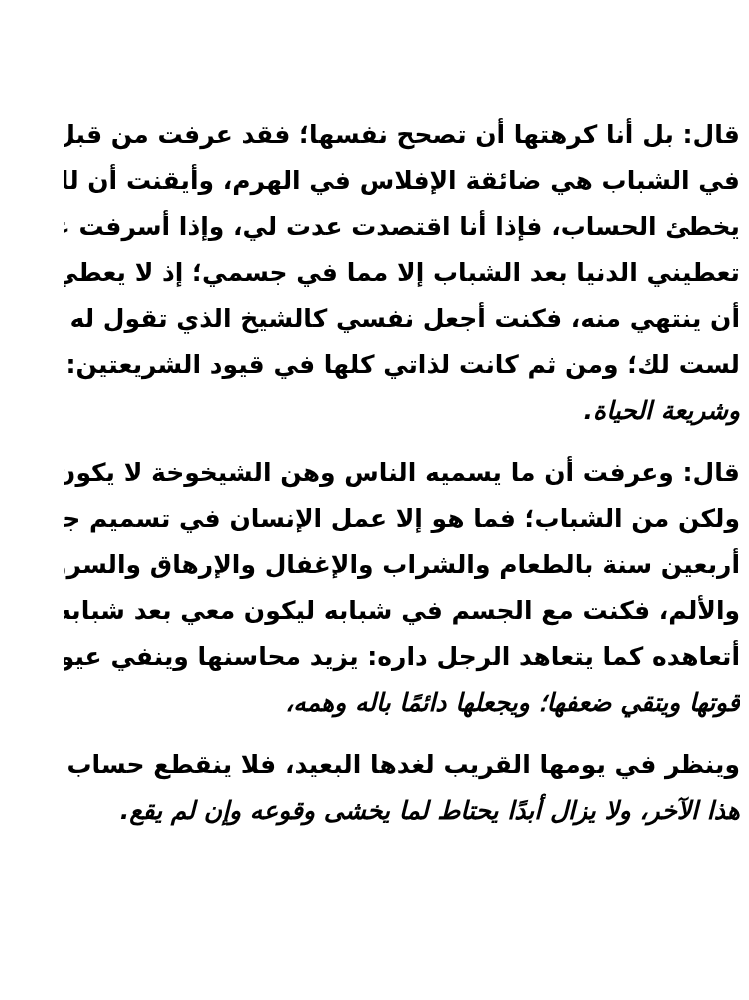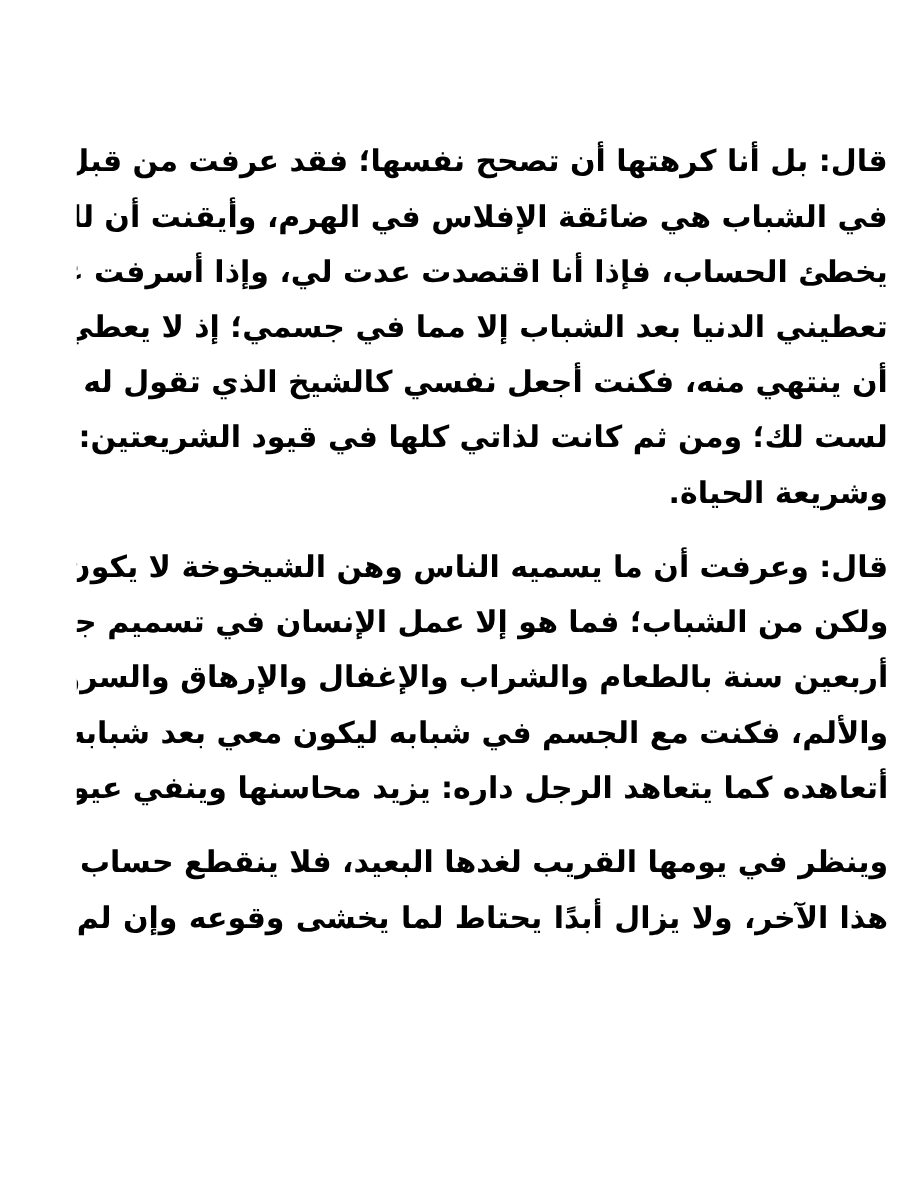--- a/index.html
+++ b/index.html
@@ -35,20 +35,21 @@
     line-height: 46px;
     white-space: nowrap;
     text-align: justify;
     
     text-align-last: justify;
     overflow: hidden;
   }
   .text-line.last {
     text-align-last: right;
     white-space: normal;
+    font-style: italic;
   }
 </style>
 </head>
 <body>
 
 <div class="page">
   <div class="text-block">
       <div class="paragraph">
         <div class="text-line">قال: بل أنا كرهتها أن تصحح نفسها؛ فقد عرفت من قبل أن سعة الإنفاق</div>
         <div class="text-line">في الشباب هي ضائقة الإفلاس في الهرم، وأيقنت أن للطبيعة "عدادًا" لا</div>
@@ -57,19 +58,20 @@
         <div class="text-line">أن ينتهي منه، فكنت أجعل نفسي كالشيخ الذي تقول له الملذات الكثيرة:</div>
         <div class="text-line">لست لك؛ ومن ثم كانت لذاتي كلها في قيود الشريعتين: شريعة الدين</div>
         <div class="text-line last">وشريعة الحياة.</div>
       </div>
       <div class="paragraph">
         <div class="text-line">قال: وعرفت أن ما يسميه الناس وهن الشيخوخة لا يكون من الشيخوخة</div>
         <div class="text-line">ولكن من الشباب؛ فما هو إلا عمل الإنسان في تسميم جسمه ثلاثين أو</div>
         <div class="text-line">أربعين سنة بالطعام والشراب والإغفال والإرهاق والسرور والحزن واللذة</div>
         <div class="text-line">والألم، فكنت مع الجسم في شبابه ليكون معي بعد شبابه، ولم أبرح</div>
         <div class="text-line">أتعاهده كما يتعاهد الرجل داره: يزيد محاسنها وينفي عيوبها، ويحفظ</div>
+        <div class="text-line last">قوتها ويتقي ضعفها؛ ويجعلها دائمًا باله وهمه،</div>
       </div>
       <div class="paragraph">
         <div class="text-line">وينظر في يومها القريب لغدها البعيد، فلا ينقطع حساب آخرها وإن بعد</div>
         <div class="text-line last">هذا الآخر، ولا يزال أبدًا يحتاط لما يخشى وقوعه وإن لم يقع.</div>
       </div>
     </div>
 </div>
 
 </body></html>

